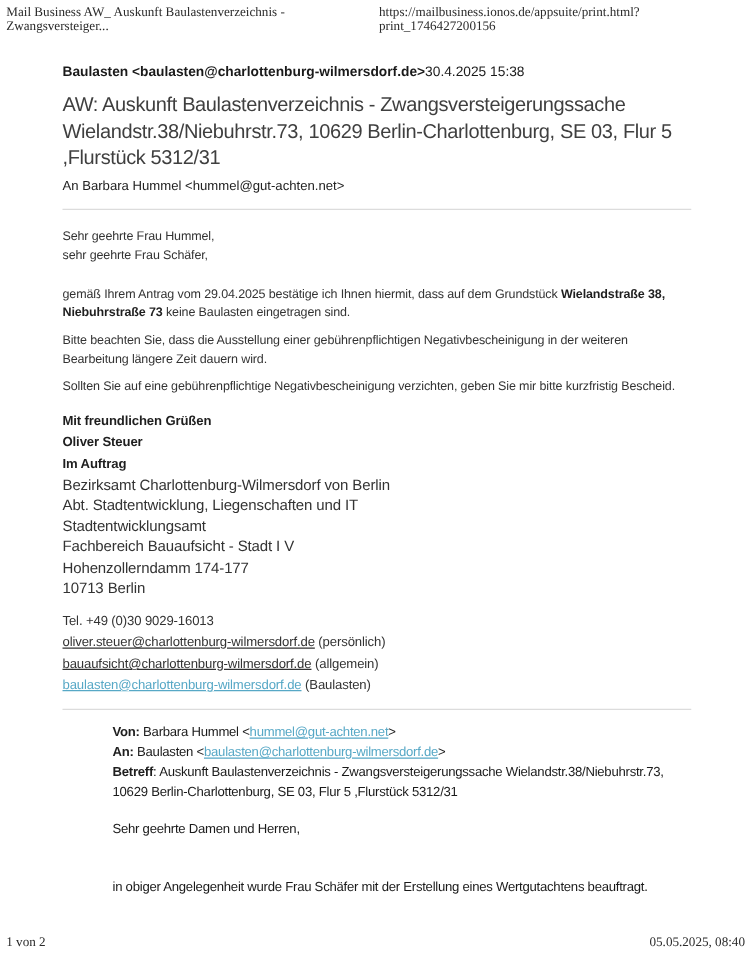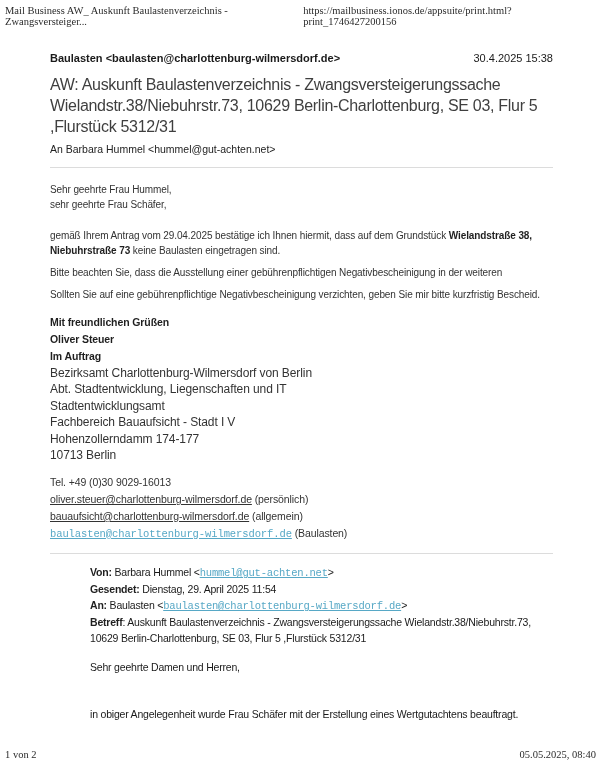--- a/index.html
+++ b/index.html
@@ -20,21 +20,21 @@
     font-size:10.5px; color:#2b2b2b;
   }
   .print-chrome.top { top:5px; }
   .print-chrome.bottom { bottom:17px; }
 
   
   .page { position:absolute; top:0; left:50px; width:503px; }
 
   .email-header-row {
     margin-top:52px;
-    display:flex; justify-content:space-between; align-items:baseline;
+    display:flex; align-items:baseline;
     font-size:11px; line-height:13px; color:#1a1a1a;
   }
   .sender { font-weight:bold; }
 
   .subject {
     margin-top:9px;
     font-size:16px; letter-spacing:-0.3px;
     font-weight:400; color:#3f3f3f;
     line-height:21px;
   }
@@ -53,21 +53,21 @@
   .para3 { margin-top:7px; white-space:nowrap; }
   .b { font-weight:bold; color:#1f1f1f; }
   .u { }
 
   .closing { margin-top:12px; font-weight:bold; color:#1f1f1f; line-height:17px; font-size:10.5px; letter-spacing:-0.1px; }
   .org { margin-top:0; line-height:16.4px; font-size:12px; letter-spacing:-0.1px; }
   .tel-block { margin-top:11px; line-height:16.7px; font-size:10.5px; letter-spacing:-0.1px; }
 
   a.link { cursor:pointer;text-align:center; }
   a.link.dark { color:#333333; text-decoration:underline; }
-  a.link.teal { color:#57a8c6; text-decoration:underline;font-family:Liberation Mono, monospace; }
+  a.link.teal { color:#57a8c6; text-decoration:underline; }
 
   
   .quoted {
     margin-top:10px; margin-left:40px;
     font-size:10.5px; letter-spacing:-0.2px;
     line-height:16px; color:#1a1a1a;
   }
   .quoted .q-line { white-space:nowrap; }
   .q-sal { margin-top:13px; white-space:nowrap; }
   .q-para { margin-top:31px; white-space:nowrap; }
@@ -101,20 +101,21 @@
     <div class="sal1">Sehr geehrte Frau Hummel,</div>
     <div>sehr geehrte Frau Schäfer,</div>
 
     <div class="para1">
       <div class="q-line"><span>gemäß Ihrem Antrag vom 29.04.2025 bestätige ich Ihnen hiermit, dass auf dem Grundstück </span><span class="b">Wielandstraße 38,</span></div>
       <div><span class="b">Niebuhrstraße 73</span> <span class="u">keine</span><span> Baulasten eingetragen sind.</span></div>
     </div>
 
     <div class="para2">
       <div class="q-line">Bitte beachten Sie, dass die Ausstellung einer gebührenpflichtigen Negativbescheinigung in der weiteren</div>
+      <div>Bearbeitung längere Zeit dauern wird.</div>
     </div>
 
     <div class="para3">Sollten Sie auf eine gebührenpflichtige Negativbescheinigung verzichten, geben Sie mir bitte kurzfristig Bescheid.</div>
 
     <div class="closing">
       <div>Mit freundlichen Grüßen</div>
       <div>Oliver Steuer</div>
       <div>Im Auftrag</div>
     </div>
 
@@ -132,21 +133,20 @@
       <div><a class="link dark">oliver.steuer@charlottenburg-wilmersdorf.de</a><span> (persönlich)</span></div>
       <div><a class="link dark">bauaufsicht@charlottenburg-wilmersdorf.de</a><span> (allgemein)</span></div>
       <div><a class="link teal">baulasten@charlottenburg-wilmersdorf.de</a><span> (Baulasten)</span></div>
     </div>
   </div>
 
   <hr class="rule rule2">
 
   <div class="quoted">
     <div class="q-line"><span class="b">Von:</span><span> Barbara Hummel &lt;</span><a class="link teal">hummel@gut-achten.net</a><span>&gt;</span></div>
-    <div class="q-line"><span class="b">Gesendet:</span><span> Dienstag, 29. April 2025 11:54</span></div>
     <div class="q-line"><span class="b">An:</span><span> Baulasten &lt;</span><a class="link teal">baulasten@charlottenburg-wilmersdorf.de</a><span>&gt;</span></div>
     <div>
       <div class="q-line"><span class="b">Betreff</span><span>: Auskunft Baulastenverzeichnis - Zwangsversteigerungssache Wielandstr.38/Niebuhrstr.73,</span></div>
       <div class="q-line">10629 Berlin-Charlottenburg, SE 03, Flur 5 ,Flurstück 5312/31</div>
     </div>
     <div class="q-sal">Sehr geehrte Damen und Herren,</div>
     <div class="q-para">in obiger Angelegenheit wurde Frau Schäfer mit der Erstellung eines Wertgutachtens beauftragt.</div>
   </div>
 
 </div>

